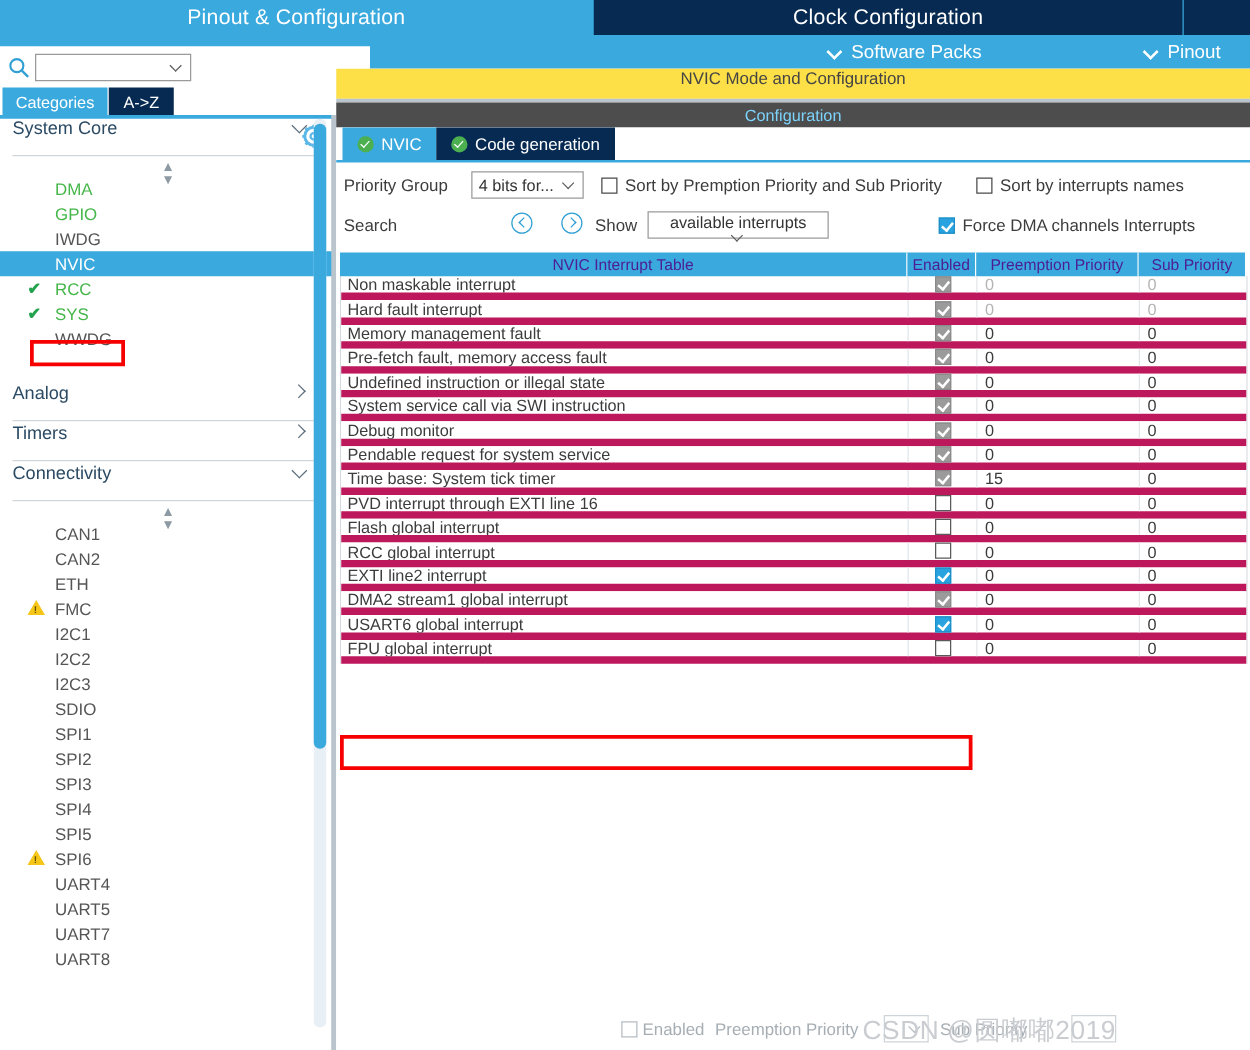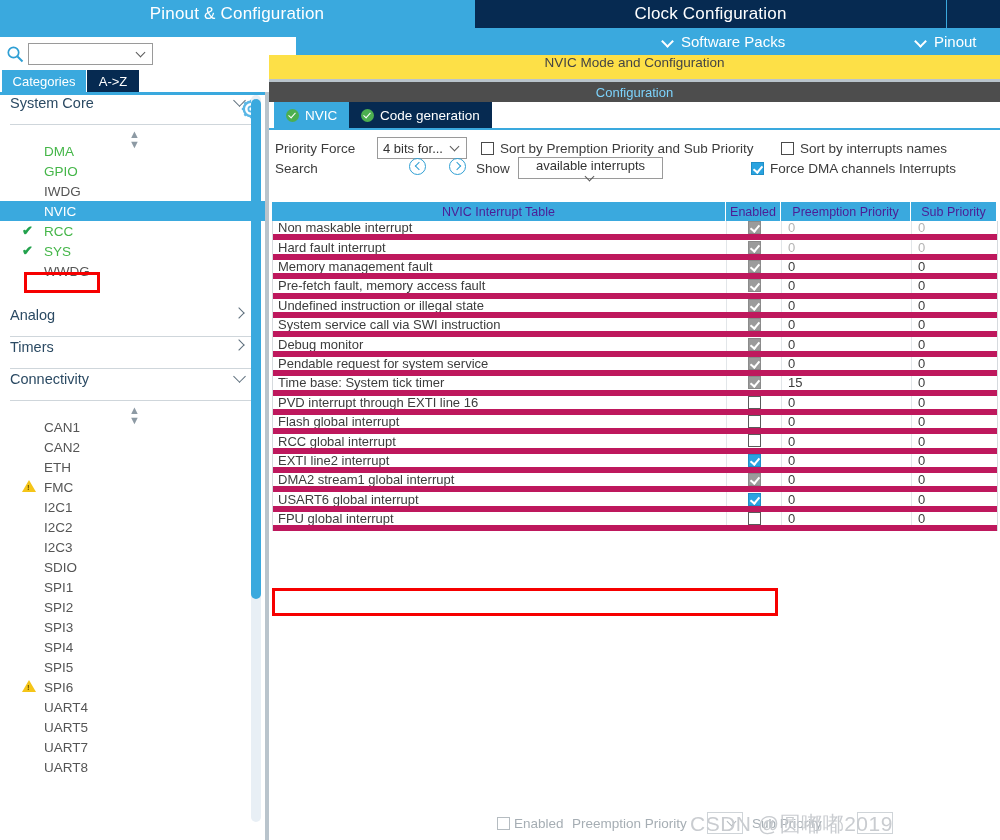--- a/index.html
+++ b/index.html
@@ -116,21 +116,21 @@
   #subtab-codegen { left:80px; background:#062a51; }
   #subtab-underline { position:absolute; left:0; top:73px; width:731px; height:2px; background:#3aa9de; }
   .tick-badge { width:13px; height:13px; border-radius:50%; background:#4caf50; position:relative; display:inline-block; }
   .tick-badge::after {
     content:""; position:absolute; left:4px; top:2px; width:3px; height:6px;
     border-right:1.8px solid #fff; border-bottom:1.8px solid #fff; transform:rotate(42deg);
   }
 
   
   #opt-row1 { position:absolute; left:0; top:80px; width:731px; height:28px; }
-  #opt-row2 { position:absolute; left:0; top:100px; width:627px; height:28px; }
+  #opt-row2 { position:absolute; left:0; top:112px; width:627px; height:28px; }
   .lbl { position:absolute; font-size:13.5px; color:#3c3c3c; white-space:nowrap; }
   .sel-box {
     position:absolute; border:1px solid #9a9a9a; background:#fff; height:22px;
     display:flex; align-items:center; justify-content:space-between; padding:0 5px; font-size:13px; color:#333;
   }
   .chk { position:absolute; width:13px; height:13px; border:1px solid #4a4a4a; background:#fff; }
   .chk.on { background:#29a3e0; border-color:#1f8ec6; }
   .chk.on::after {
     content:""; position:absolute; left:3px; top:1px; width:4px; height:7px;
     border-right:2px solid #fff; border-bottom:2px solid #fff; transform:rotate(40deg);
@@ -387,21 +387,21 @@
       <span>NVIC</span>
     </div>
     <div class="subtab" id="subtab-codegen">
       <span class="tick-badge"></span>
       <span>Code generation</span>
     </div>
   </div>
   <div id="subtab-underline"></div>
 
   <div id="opt-row1">
-    <span class="lbl" style="left:6px; top:6px;">Priority Force</span>
+    <span class="lbl" style="left:6px; top:6px;">Priority Group</span>
     <div class="sel-box" style="left:108px; top:2px; width:90px;">
       <span>4 bits for...</span>
       <span class="cb-arrow"></span>
     </div>
     <div class="chk" style="left:212px; top:7px;"></div>
     <span class="lbl" style="left:231px; top:6px;">Sort by Premption Priority and Sub Priority</span>
     <div class="chk" style="left:512px; top:7px;"></div>
     <span class="lbl" style="left:531px; top:6px;">Sort by interrupts names</span>
   </div>
 

